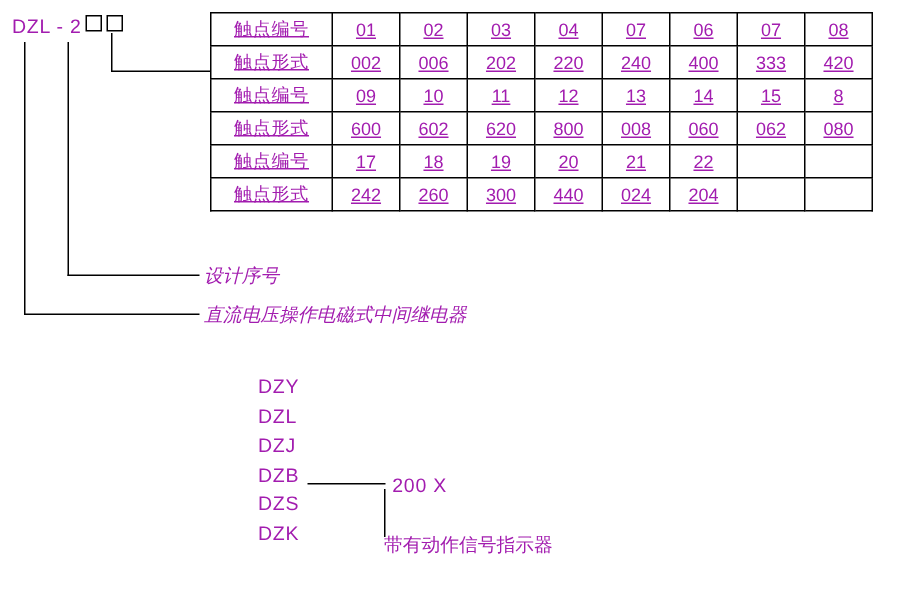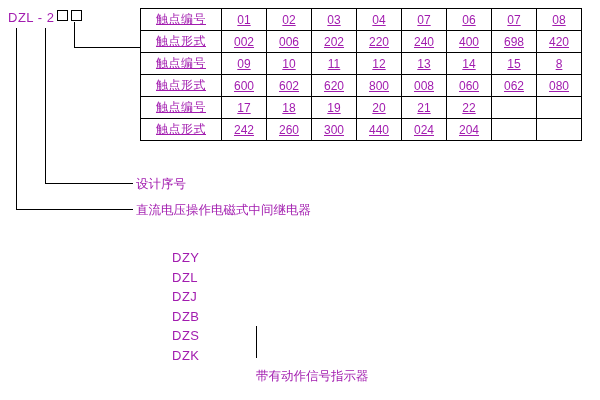--- a/index.html
+++ b/index.html
@@ -70,20 +70,21 @@
   .hline {
     position: absolute;
     height: 1px;
     background: #000;
   }
 
   .note {
     position: absolute;
     font-size: 12.5px;
     white-space: nowrap;
+    font-style: italic;
   }
 
   
   .series {
     position: absolute;
     left: 172px;
     top: 248px;
     font-size: 13px;
     line-height: 19.5px;
   }
@@ -105,21 +106,20 @@
     background: #000;
     vertical-align: 5px;
     margin: 0 5px;
   }
   .indicator {
     position: absolute;
     left: 256px;
     top: 355px;
     font-size: 12.5px;
     white-space: nowrap;
-    margin-top: 13px;
   }
 </style>
 </head>
 <body>
 
 <div id="root">
 
   <div class="model-code">
     <span>DZL - 2</span><span class="sq"></span><span class="sq"></span>
   </div>
@@ -150,21 +150,21 @@
           <td class="cell">08</td>
         </tr>
         <tr>
           <td class="label">触点形式</td>
           <td class="cell">002</td>
           <td class="cell">006</td>
           <td class="cell">202</td>
           <td class="cell">220</td>
           <td class="cell">240</td>
           <td class="cell">400</td>
-          <td class="cell">698</td>
+          <td class="cell">333</td>
           <td class="cell">420</td>
         </tr>
         <tr>
           <td class="label">触点编号</td>
           <td class="cell">09</td>
           <td class="cell">10</td>
           <td class="cell">11</td>
           <td class="cell">12</td>
           <td class="cell">13</td>
           <td class="cell">14</td>
@@ -210,17 +210,20 @@
 
   <div class="series">
     <div>DZY</div>
     <div>DZL</div>
     <div>DZJ</div>
     <div>DZB</div>
     <div>DZS</div>
     <div>DZK</div>
   </div>
 
+  <div class="dash-200">
+    <span style="visibility:hidden">DZB</span><span class="dash"></span><span>200  X</span>
+  </div>
 
   <div class="vline" style="left:256px; top:326px; height:32px;"></div>
   <div class="indicator">带有动作信号指示器</div>
 
 </div>
 
 </body></html>

